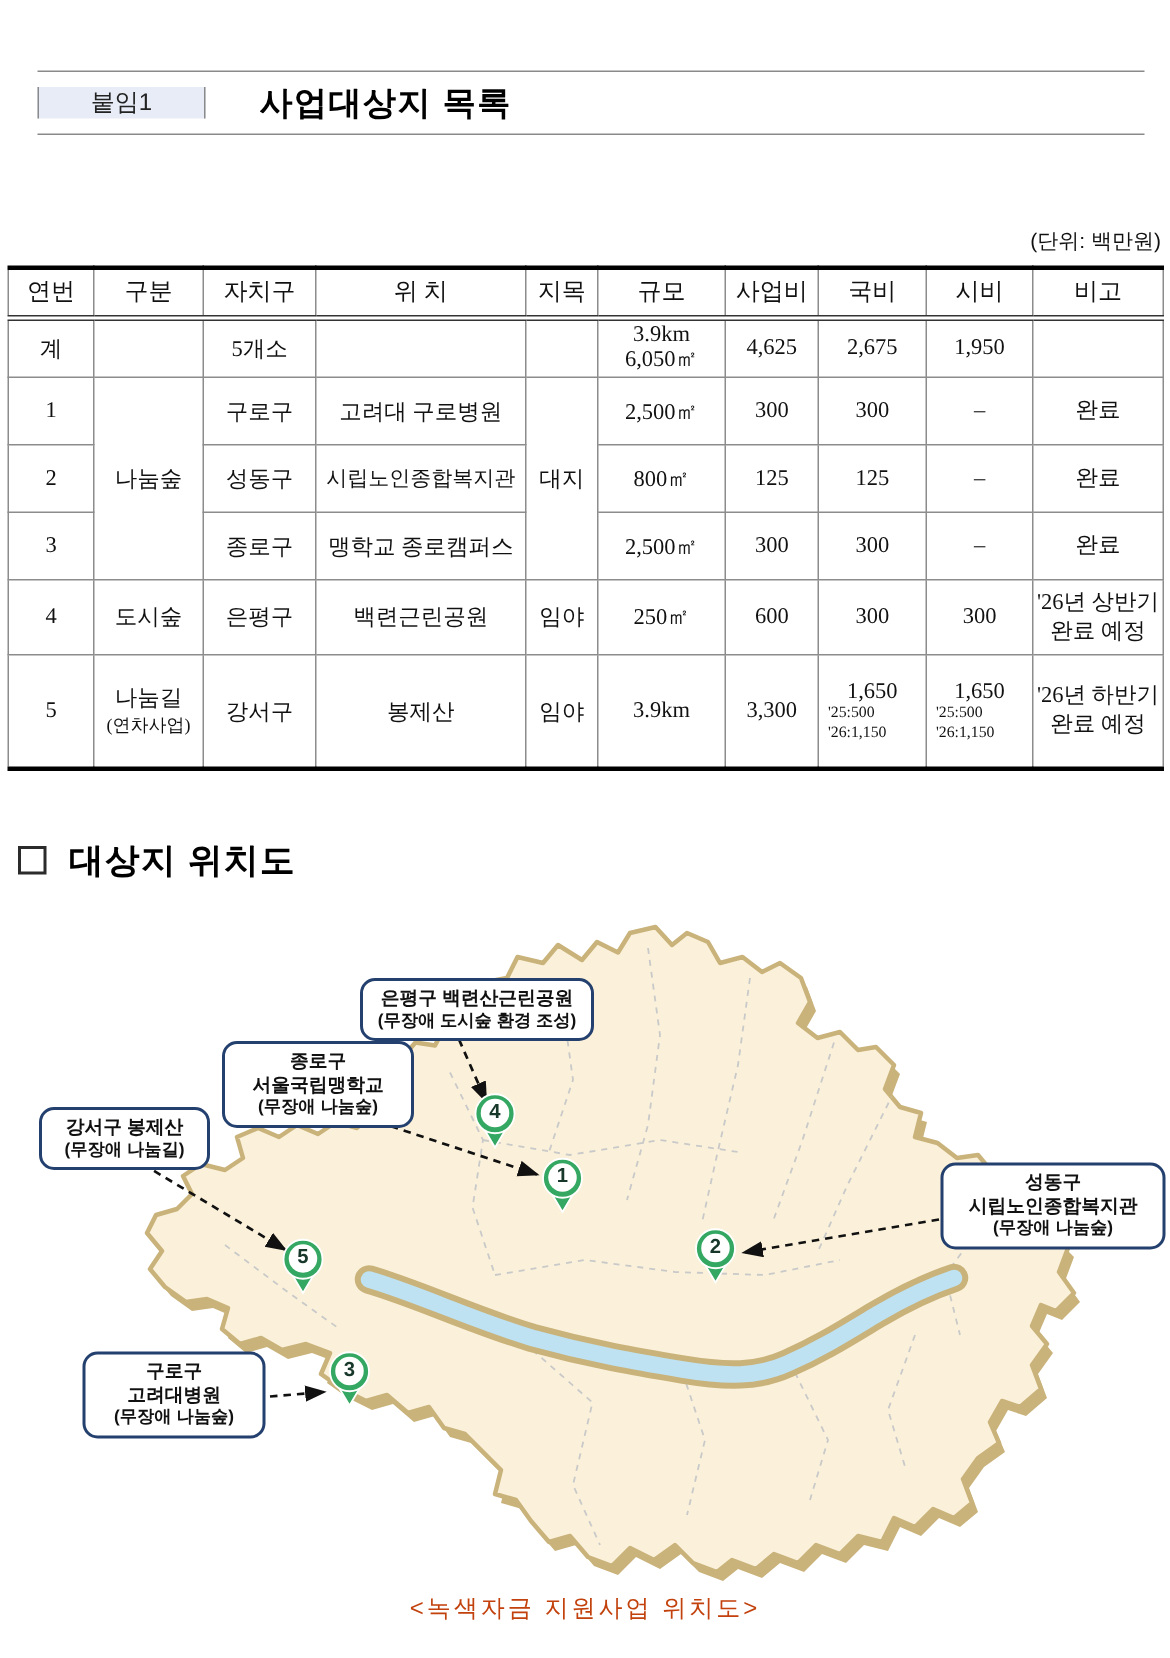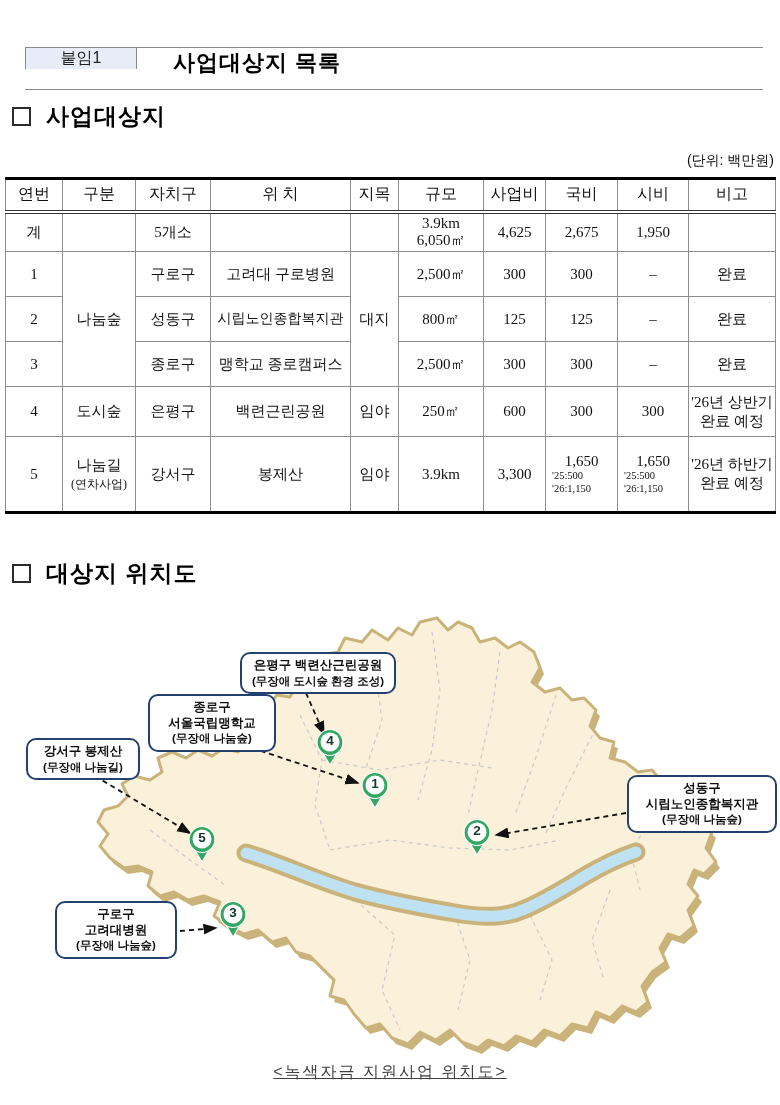--- a/index.html
+++ b/index.html
@@ -2,21 +2,21 @@
 <html><head>
 <meta charset="utf-8">
 <style>
   html,body{margin:0;padding:0;background:#fff;}
   .page{position:relative;width:780px;height:1105px;background:#fff;overflow:hidden;
         font-family:"Liberation Sans",sans-serif;color:#111;}
 
   
   .hdr-bar{position:absolute;left:25px;top:47px;width:738px;height:41px;
            border-top:1.5px solid #8a8a8a;border-bottom:1.5px solid #8a8a8a;
-           display:flex;align-items:flex-start;}
+           display:flex;align-items:center;}
   .hdr-label{width:110px;background:#e7ecf6;border-left:1.5px solid #8a8a8a;
              border-right:1.5px solid #8a8a8a;display:flex;align-items:center;justify-content:center;
              font-size:16px;color:#222;}
   .hdr-title{flex:1;display:flex;align-items:center;padding-left:36px;
              font-size:22px;font-weight:bold;letter-spacing:1px;color:#000;}
 
   
   .sec-head{position:absolute;left:12px;font-size:23px;font-weight:bold;color:#000;
             display:flex;align-items:center;letter-spacing:1px;}
   .sq{display:inline-block;width:15px;height:15px;border:2px solid #2b2b2b;margin-right:15px;}
@@ -45,36 +45,32 @@
   .callout{position:absolute;background:#fff;border:2.5px solid #24406e;border-radius:10px;
            padding:4px 9px;text-align:center;font-weight:bold;font-size:12.5px;line-height:1.25;color:#111;z-index:3;}
   .callout .sub{font-size:11.5px;}
 
   .pin{position:absolute;width:30px;height:38px;z-index:4;}
   .pin svg{position:absolute;left:0;top:0;}
   .pin .num{position:absolute;left:0;top:5px;width:30px;text-align:center;
             font-size:13.5px;font-weight:bold;color:#17372a;}
 
   .map-caption{position:absolute;top:1062px;left:0;width:780px;text-align:center;
-               font-size:16px;letter-spacing:2px;color:#404040;text-decoration:underline;}
+               font-size:16px;letter-spacing:2px;color:#c2410c;}
 </style>
 </head>
 <body>
 
 <div class="page">
 
   <div class="hdr-bar">
     <div class="hdr-label">붙임1</div>
     <div class="hdr-title">사업대상지 목록</div>
   </div>
 
-  <div class="sec-head" style="top:101px;">
-    <span class="sq"></span>
-    <span>사업대상지</span>
-  </div>
 
   <div class="unit-note">(단위: 백만원)</div>
 
   <table class="tbl">
     <colgroup>
       <col style="width:57px">
         <col style="width:73px">
         <col style="width:75px">
         <col style="width:140px">
       <col style="width:48px">

